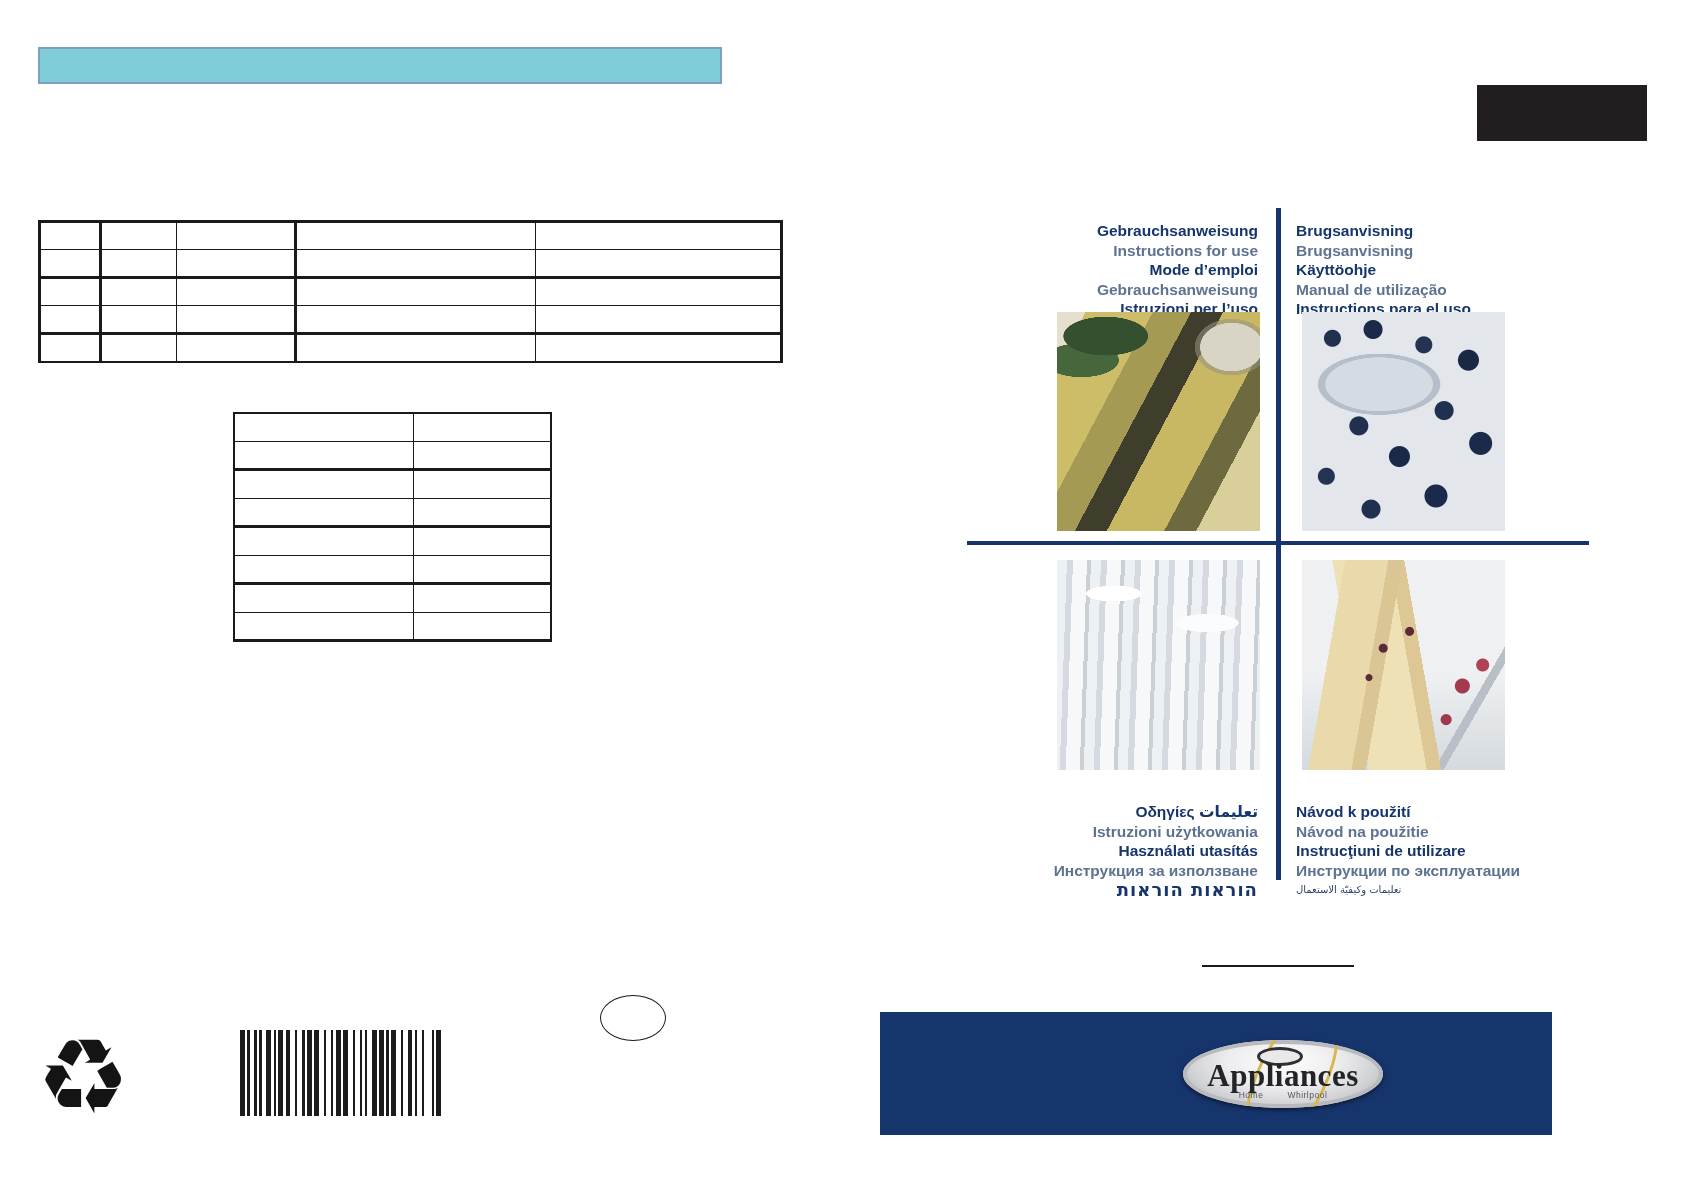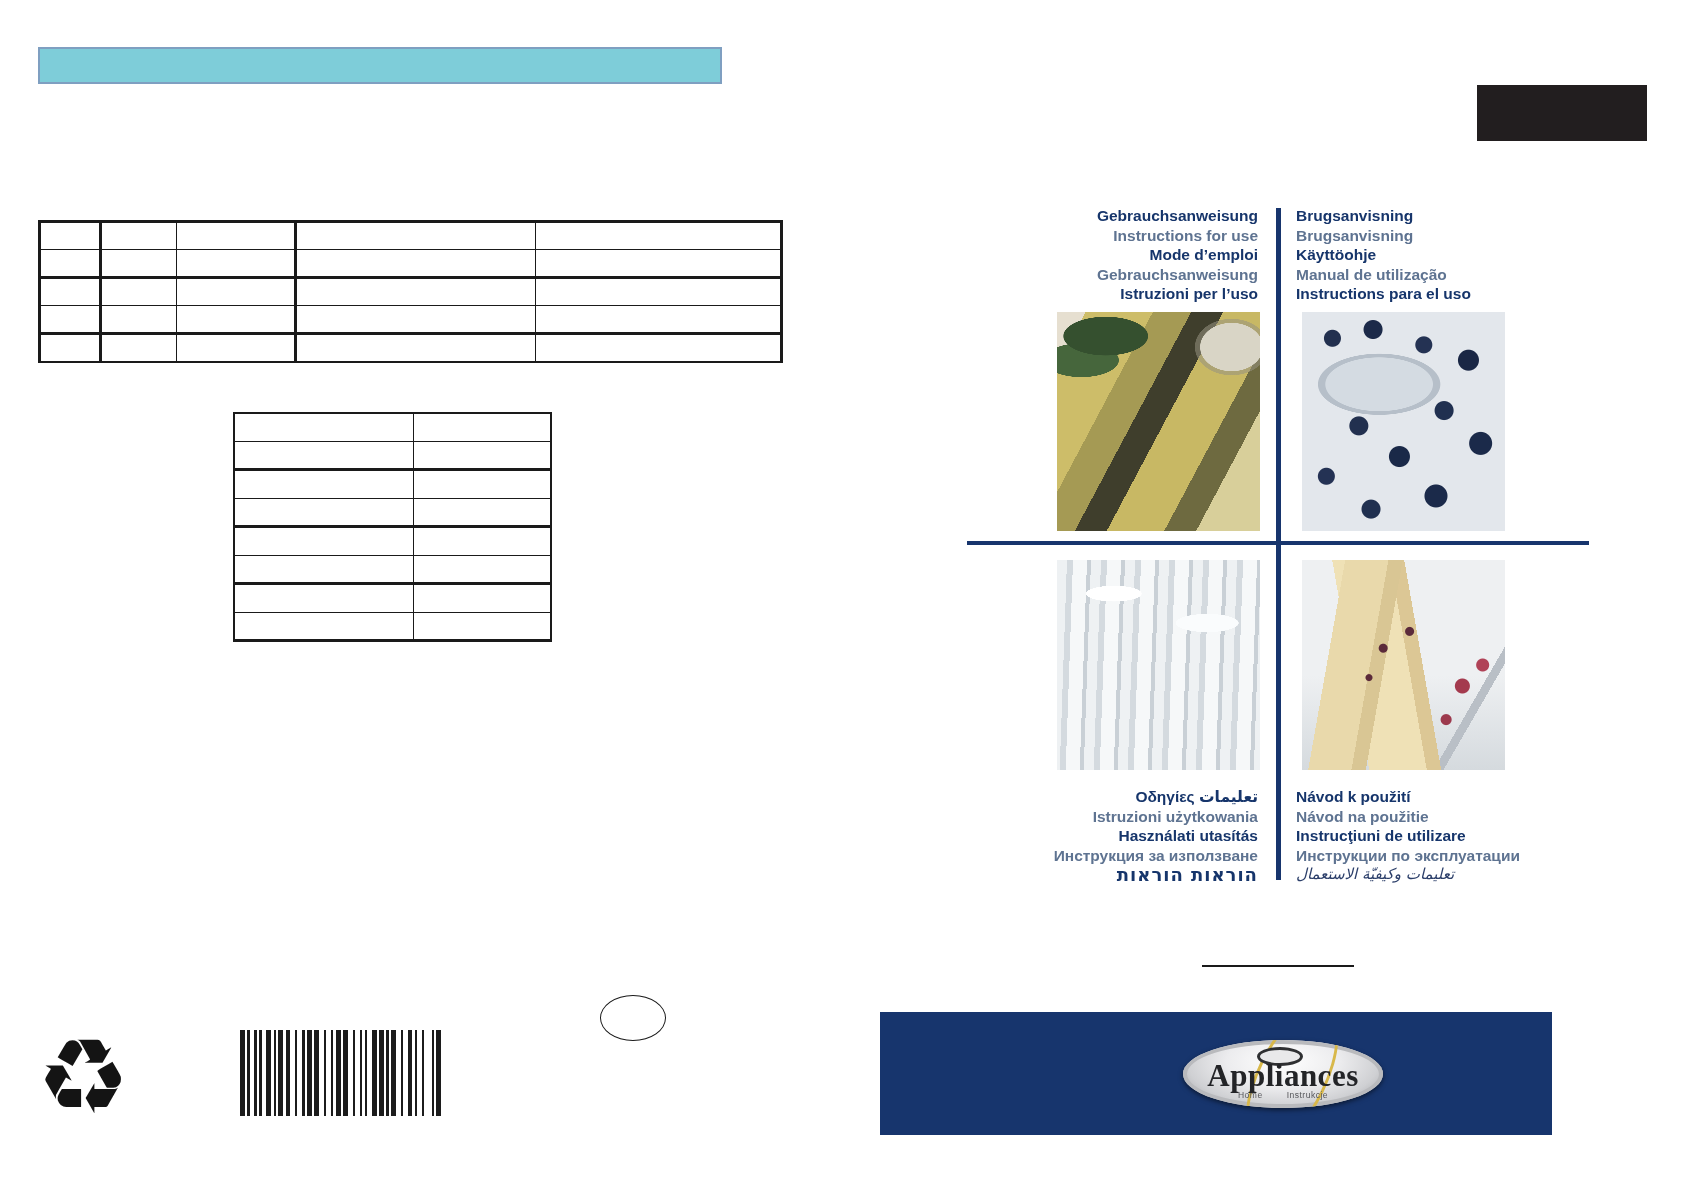--- a/index.html
+++ b/index.html
@@ -40,26 +40,26 @@
   .barcode span{display:block;height:100%;}
   .barcode .bar{background:#1c1c1c;}
   .barcode .space{background:transparent;}
   .oval{
     position:absolute;left:600px;top:995px;width:64px;height:44px;
     border:1.5px solid #1a1a1a;border-radius:50%;background:#fff;
   }
   
   .v-divider{position:absolute;left:1276px;top:208px;width:5px;height:672px;background:#17356d;}
   .h-divider{position:absolute;left:967px;top:541px;width:622px;height:4px;background:#17356d;}
-  .lang-block{position:absolute;width:318px;}
+  .lang-block{position:absolute;width:318px;margin-top:15px;}
   .lang-block .l{font-size:15.5px;line-height:19.6px;white-space:nowrap;}
   .lang-block .b{font-weight:bold;color:#16356b;}
   .lang-block .r{font-weight:bold;color:#5e7391;}
   .lang-block .he{font-family:"DejaVu Sans",sans-serif;font-size:18px;letter-spacing:1px;}
-  .lang-block .ar{font-family:"DejaVu Sans",sans-serif;color:#2c3f6a;font-size:15px;font-style:italic;}
+  .lang-block .ar{font-family:"DejaVu Sans",sans-serif;color:#2c3f6a;font-size:10px;}
   .tl{left:940px;top:206px;text-align:right;}
   .tr-b{left:1296px;top:206px;text-align:left;}
   .bl{left:940px;top:787px;text-align:right;}
   .br-b{left:1296px;top:787px;text-align:left;}
   .photo{position:absolute;width:203px;}
   .photo-napkins{left:1057px;top:312px;height:219px;
     background:
       radial-gradient(ellipse 52px 40px at 86% 16%, #d9d5c6 0 60%, rgba(150,146,128,.55) 61% 70%, transparent 71%),
       radial-gradient(ellipse 70px 32px at 24% 11%, #35502f 0 60%, transparent 61%),
       radial-gradient(ellipse 62px 28px at 12% 22%, #46663c 0 60%, transparent 61%),
@@ -326,17 +326,17 @@
   </div>
 
   <div class="model-line"></div>
 
   <div class="banner"></div>
   <div class="badge">
     <div class="badge-swoosh"></div>
     <div class="badge-crest"></div>
     <div class="badge-text">Appliances</div>
     <div class="badge-sub">
-      <span>Home</span><span>Instrukcje</span>
+      <span>Home</span><span>Whirlpool</span>
     </div>
   </div>
 
 </div>
 
 </body></html>

